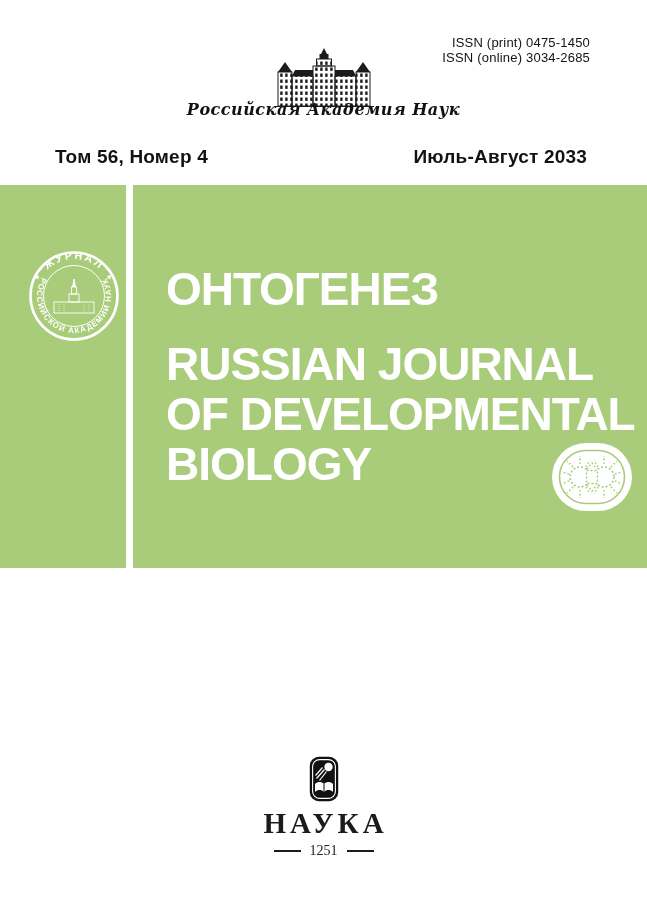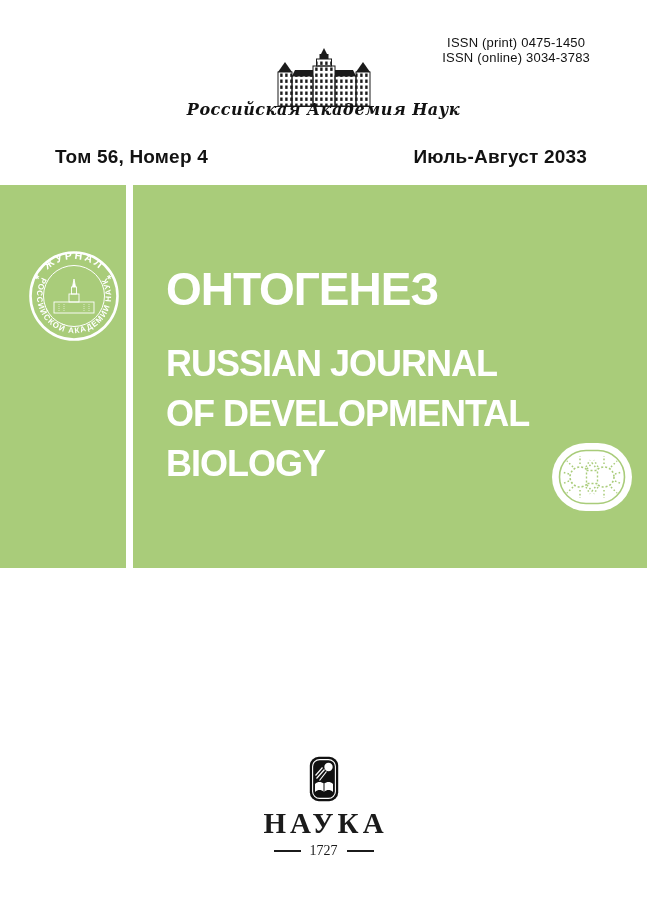--- a/index.html
+++ b/index.html
@@ -2,21 +2,21 @@
 <html><head>
 <meta charset="utf-8">
 <style>
   html,body{margin:0;padding:0;background:#fff;}
   .page{
     position:relative;width:647px;height:900px;background:#ffffff;
     font-family:"Liberation Sans",sans-serif;color:#121212;overflow:hidden;
   }
   
   .issn{
-    position:absolute;top:35px;right:57px;text-align:center;
+    position:absolute;top:35px;right:57px;text-align:right;
     font-size:13px;line-height:15px;color:#121212;letter-spacing:0.2px;
   }
   .ran-building{position:absolute;top:48px;left:50%;transform:translateX(-50%);}
   .academy-script{
     position:absolute;top:100px;left:0;width:100%;text-align:center;
     font-family:"DejaVu Serif",serif;font-style:italic;font-weight:bold;
     font-size:16px;color:#121212;letter-spacing:0.5px;
   }
   .vol{position:absolute;top:146px;font-size:19px;font-weight:bold;letter-spacing:0.2px;}
   .vol-left{left:55px;text-align:center;}
@@ -28,21 +28,21 @@
   .band-main{
     position:absolute;left:133px;top:185px;right:0;height:383px;background:#a9cc7a;
   }
   .seal{position:absolute;left:28px;top:65px;}
   .title-ru{
     position:absolute;left:33px;top:81px;color:#ffffff;
     font-size:46px;line-height:47px;font-weight:bold;letter-spacing:-1px;white-space:nowrap;
   }
   .title-en{
     position:absolute;left:33px;top:154px;color:#ffffff;
-    font-size:36px;line-height:50px;font-weight:bold;letter-spacing:-1px;white-space:nowrap;
+    font-size:46px;line-height:50px;font-weight:bold;letter-spacing:-1px;white-space:nowrap;
   }
   .embryo{position:absolute;right:13px;top:256px;}
   
   .nauka{position:absolute;left:0;top:756px;width:100%;text-align:center;}
   .nauka-emblem{display:block;margin:0 auto;}
   .nauka-name{
     font-family:"Liberation Serif",serif;font-size:29px;font-weight:bold;
     letter-spacing:4px;color:#1b1b1b;margin-top:5px;text-indent:4px;
   }
   .nauka-year{
@@ -51,21 +51,21 @@
   }
   .dash{display:inline-block;width:27px;border-top:2px solid #1b1b1b;}
 </style>
 </head>
 <body>
 
 <div class="page">
 
   <div class="issn">
     <div>ISSN (print) 0475-1450</div>
-    <div>ISSN (online) 3034-3783</div>
+    <div>ISSN (online) 3034-2685</div>
   </div>
 
   <svg class="ran-building" width="100" height="60" viewBox="0 0 100 60">
     <defs>
       <pattern id="win" width="5" height="6" patternUnits="userSpaceOnUse">
         <rect x="1.2" y="1.5" width="2.4" height="3.4" fill="#1b1b1b"></rect>
       </pattern>
     </defs>
 
     <polygon points="4,24 11,14 18,24" fill="#1b1b1b"></polygon>
@@ -171,18 +171,18 @@
         <line x1="15.5" y1="13.5" x2="7.5" y2="22.5"></line>
         <line x1="17.5" y1="15.5" x2="10.5" y2="24.5"></line>
         <line x1="13.5" y1="11.5" x2="6.5" y2="19.5"></line>
       </g>
       <path d="M6,28 C9,25.4 12,25.4 15,28 C18,25.4 21,25.4 24,28 L24,36 C21,33.4 18,33.4 15,36 C12,33.4 9,33.4 6,36 Z" fill="#ffffff"></path>
       <line x1="15" y1="28" x2="15" y2="36" stroke="#111111" stroke-width="1"></line>
     </svg>
     <div class="nauka-name">НАУКА</div>
     <div class="nauka-year">
       <span class="dash"></span>
-      <span>1727</span>
+      <span>1251</span>
       <span class="dash"></span>
     </div>
   </div>
 
 </div>
 
 </body></html>

